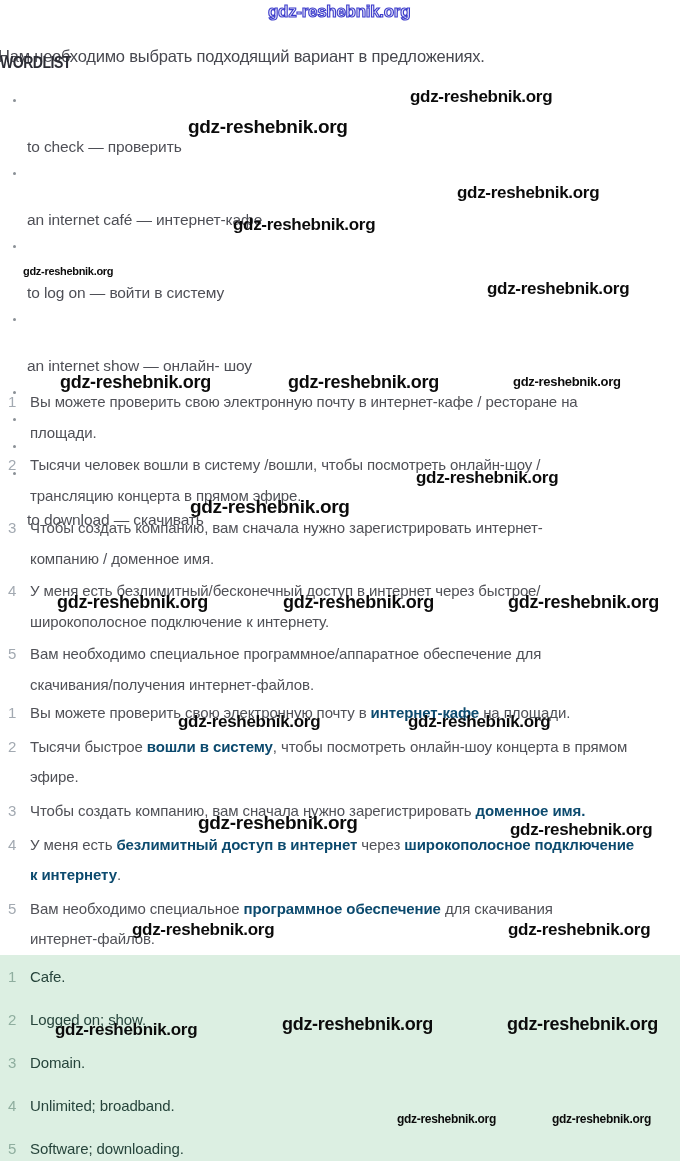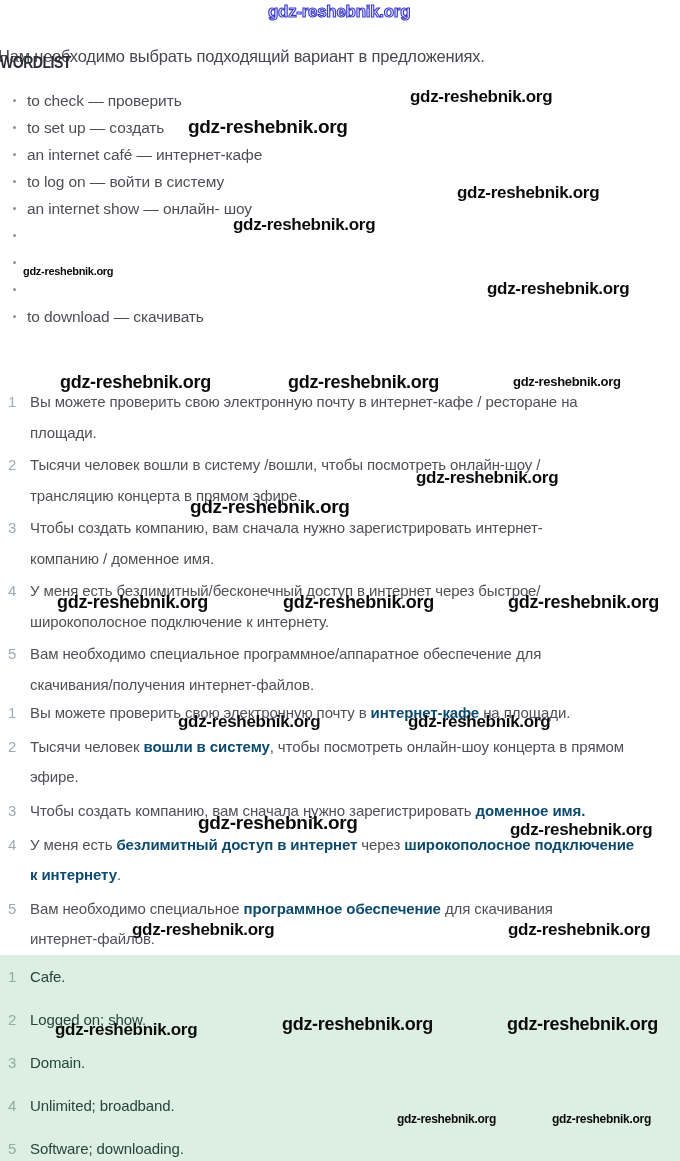--- a/index.html
+++ b/index.html
@@ -14,21 +14,21 @@
   }
   .wordlist-title {
     position:absolute; top:54px; left:0;
     font-size:16px; font-weight:700; color:#2c2d35;
     letter-spacing:-0.6px; transform:scaleX(.88); transform-origin:left center;
   }
   ul.wordlist { position:absolute; top:87px; left:0; right:0; margin:0; padding:0; list-style:none; }
   ul.wordlist li { display:flex; align-items:flex-start; line-height:27px; }
   .bullet-col { flex:none; width:14px; margin-left:13px; position:relative; height:27px; }
   .dot { position:absolute; left:0; top:12px; width:3px; height:3px; border-radius:50%; background:#8a9096; }
-  .w-txt { font-size:15.5px; color:#4e4f56; letter-spacing:-0.1px; }
+  .w-txt { font-size:15.5px; color:#4e4f56; letter-spacing:-0.1px;margin-top:46px; }
 
   ol.numlist { position:absolute; left:0; right:6px; margin:0; padding:0; list-style:none; }
   ol.numlist li { display:flex; align-items:flex-start; }
   .num { flex:none; width:22px; padding-left:8px; font-size:15px; color:#a2a9b1; }
   .txt { flex:1; white-space:pre-line; font-size:15px; color:#505157; letter-spacing:-0.1px; }
 
   .list-1 { top:386px; }
   .list-1 li { margin-bottom:1px; }
   .list-1 .num, .list-1 .txt { line-height:31px; }
 
@@ -71,26 +71,20 @@
     <li>
         <span class="bullet-col">
           <span class="dot"></span>
         </span>
         <span class="w-txt">to check — проверить</span>
       </li>
     <li>
         <span class="bullet-col">
           <span class="dot"></span>
         </span>
-        <span class="w-txt">to set up — создать</span>
-      </li>
-    <li>
-        <span class="bullet-col">
-          <span class="dot"></span>
-        </span>
         <span class="w-txt">an internet café — интернет-кафе</span>
       </li>
     <li>
         <span class="bullet-col">
           <span class="dot"></span>
         </span>
         <span class="w-txt">to log on — войти в систему</span>
       </li>
     <li>
         <span class="bullet-col">
@@ -149,21 +143,21 @@
       </li>
   </ol>
 
   <ol class="numlist list-2">
     <li>
         <span class="num">1</span>
         <span class="txt"><span>Вы можете проверить свою электронную почту в </span><span class="seg-bold">интернет-кафе</span><span> на площади.</span></span>
       </li>
     <li>
         <span class="num">2</span>
-        <span class="txt"><span>Тысячи человек </span><span class="seg-bold">вошли в систему</span><span>, чтобы посмотреть онлайн-шоу концерта в прямом
+        <span class="txt"><span>Тысячи быстрое </span><span class="seg-bold">вошли в систему</span><span>, чтобы посмотреть онлайн-шоу концерта в прямом
 эфире.</span></span>
       </li>
     <li>
         <span class="num">3</span>
         <span class="txt"><span>Чтобы создать компанию, вам сначала нужно зарегистрировать </span><span class="seg-bold">доменное имя.</span></span>
       </li>
     <li>
         <span class="num">4</span>
         <span class="txt"><span>У меня есть </span><span class="seg-bold">безлимитный доступ в интернет</span><span> через </span><span class="seg-bold">широкополосное подключение
 к интернету</span><span>.</span></span>

